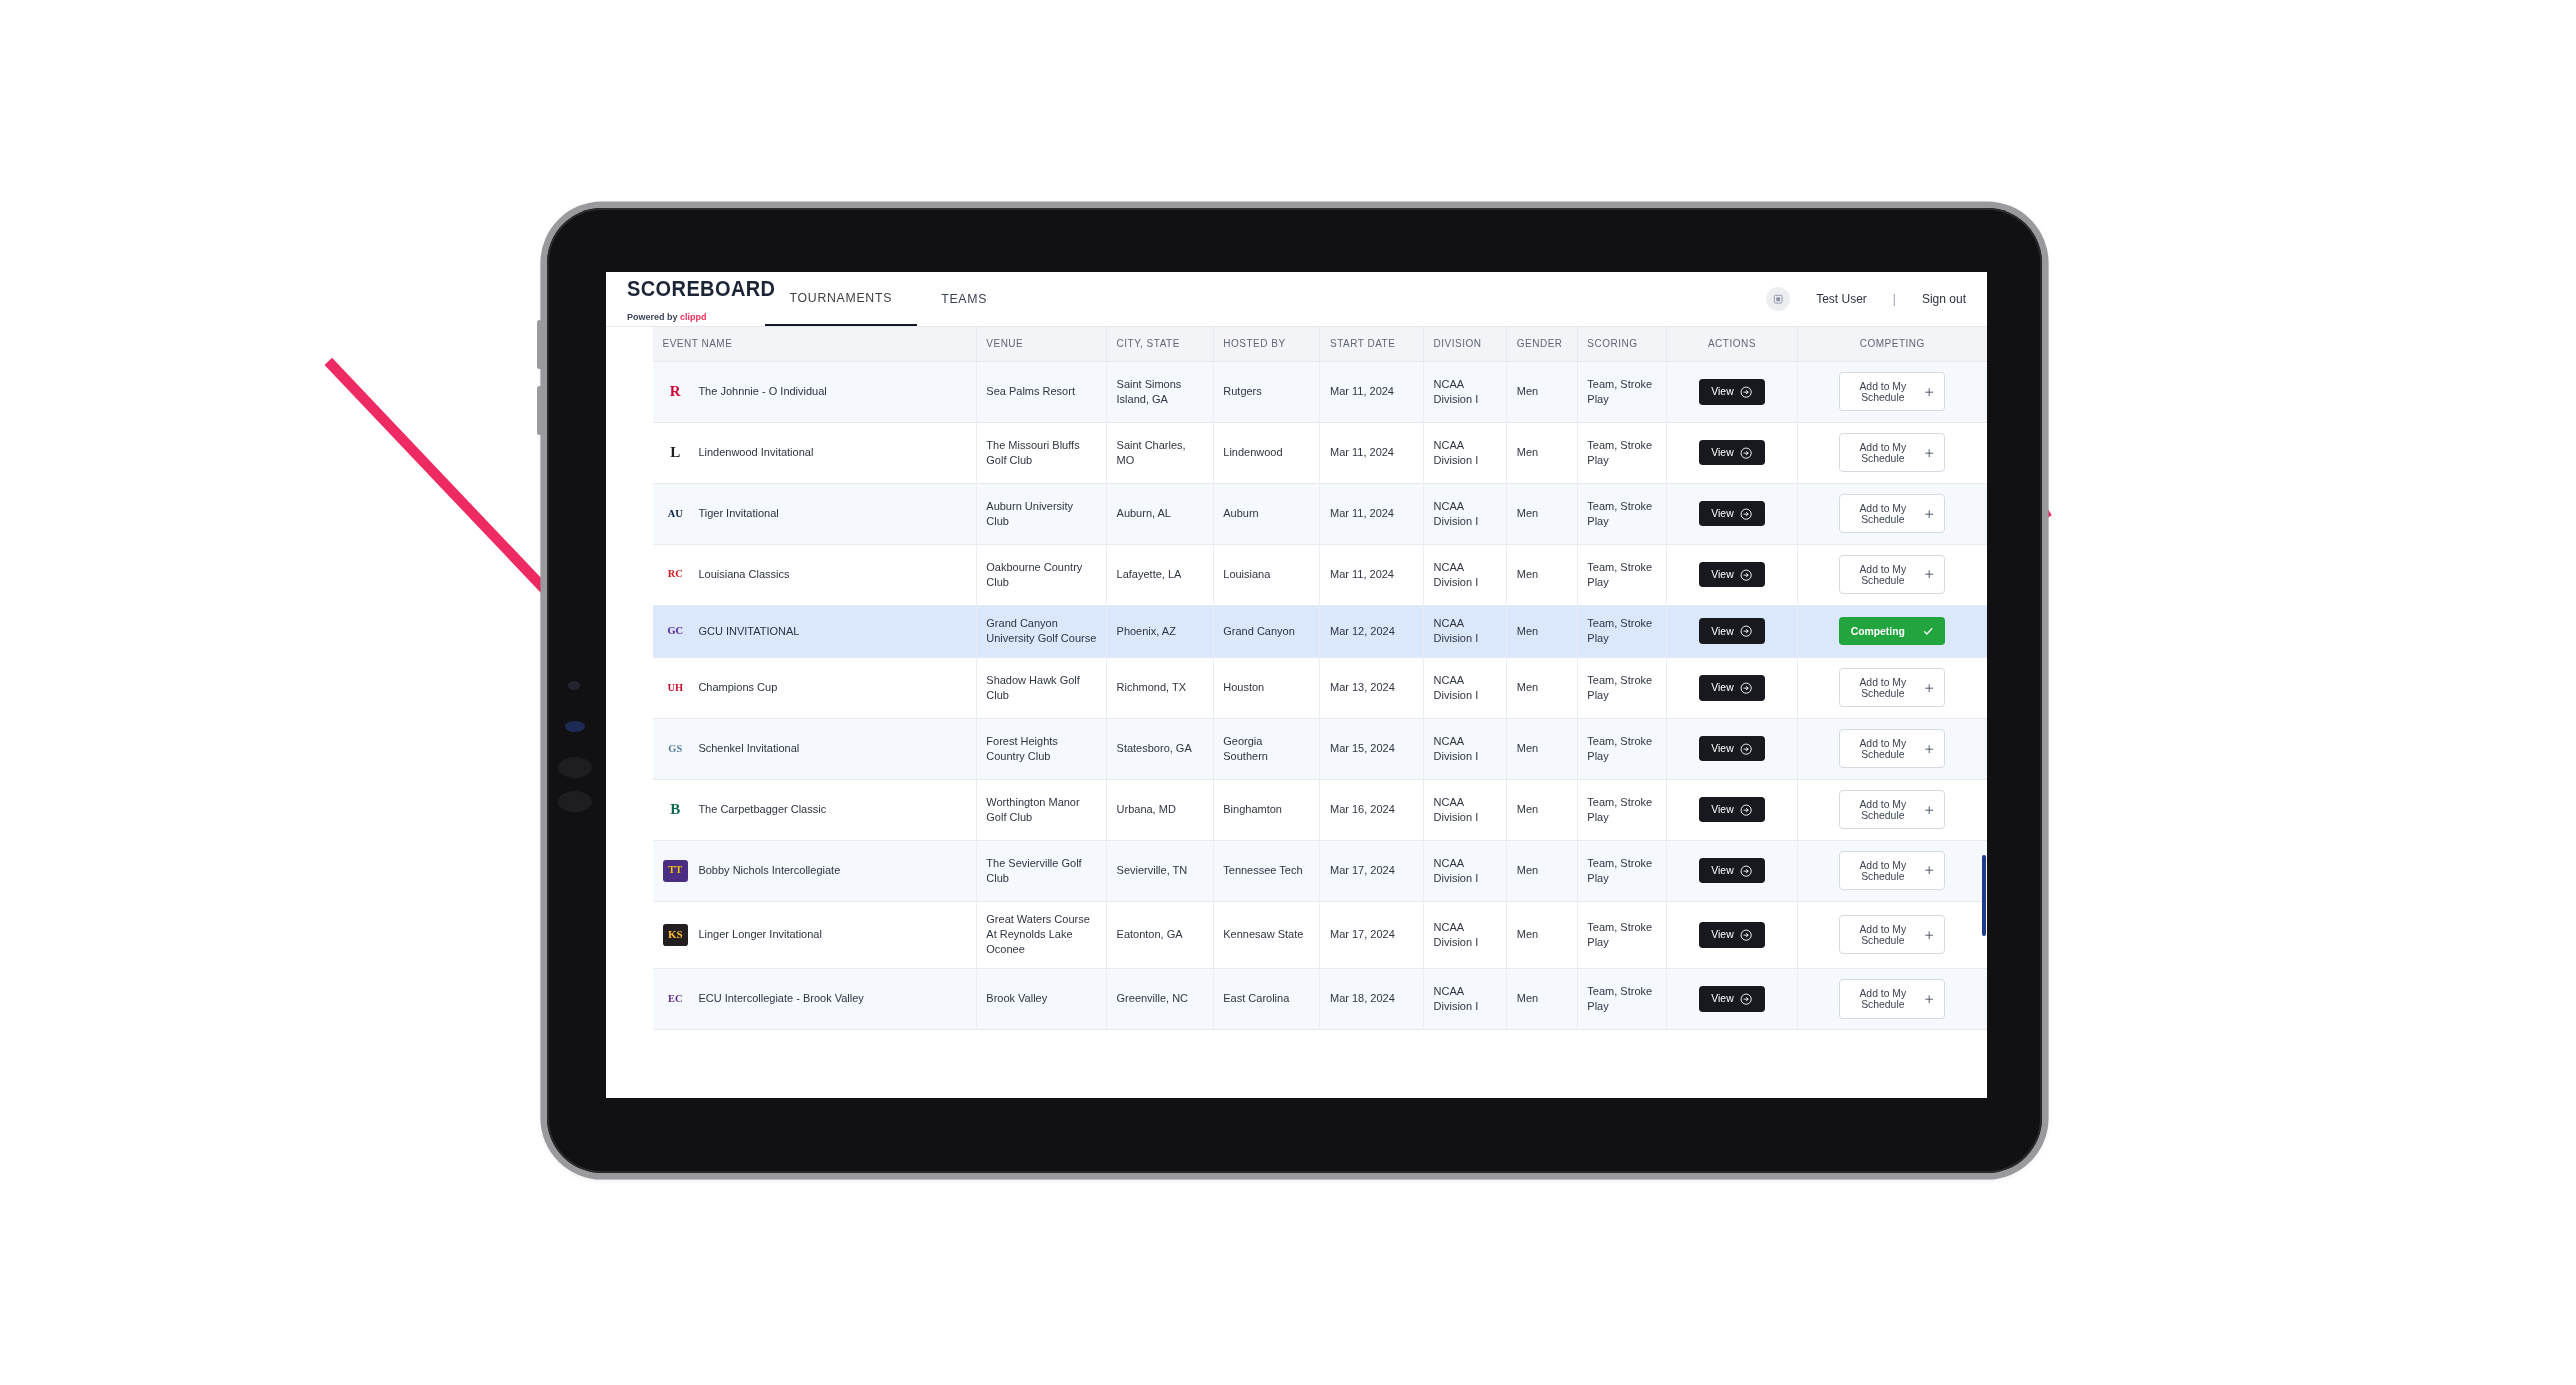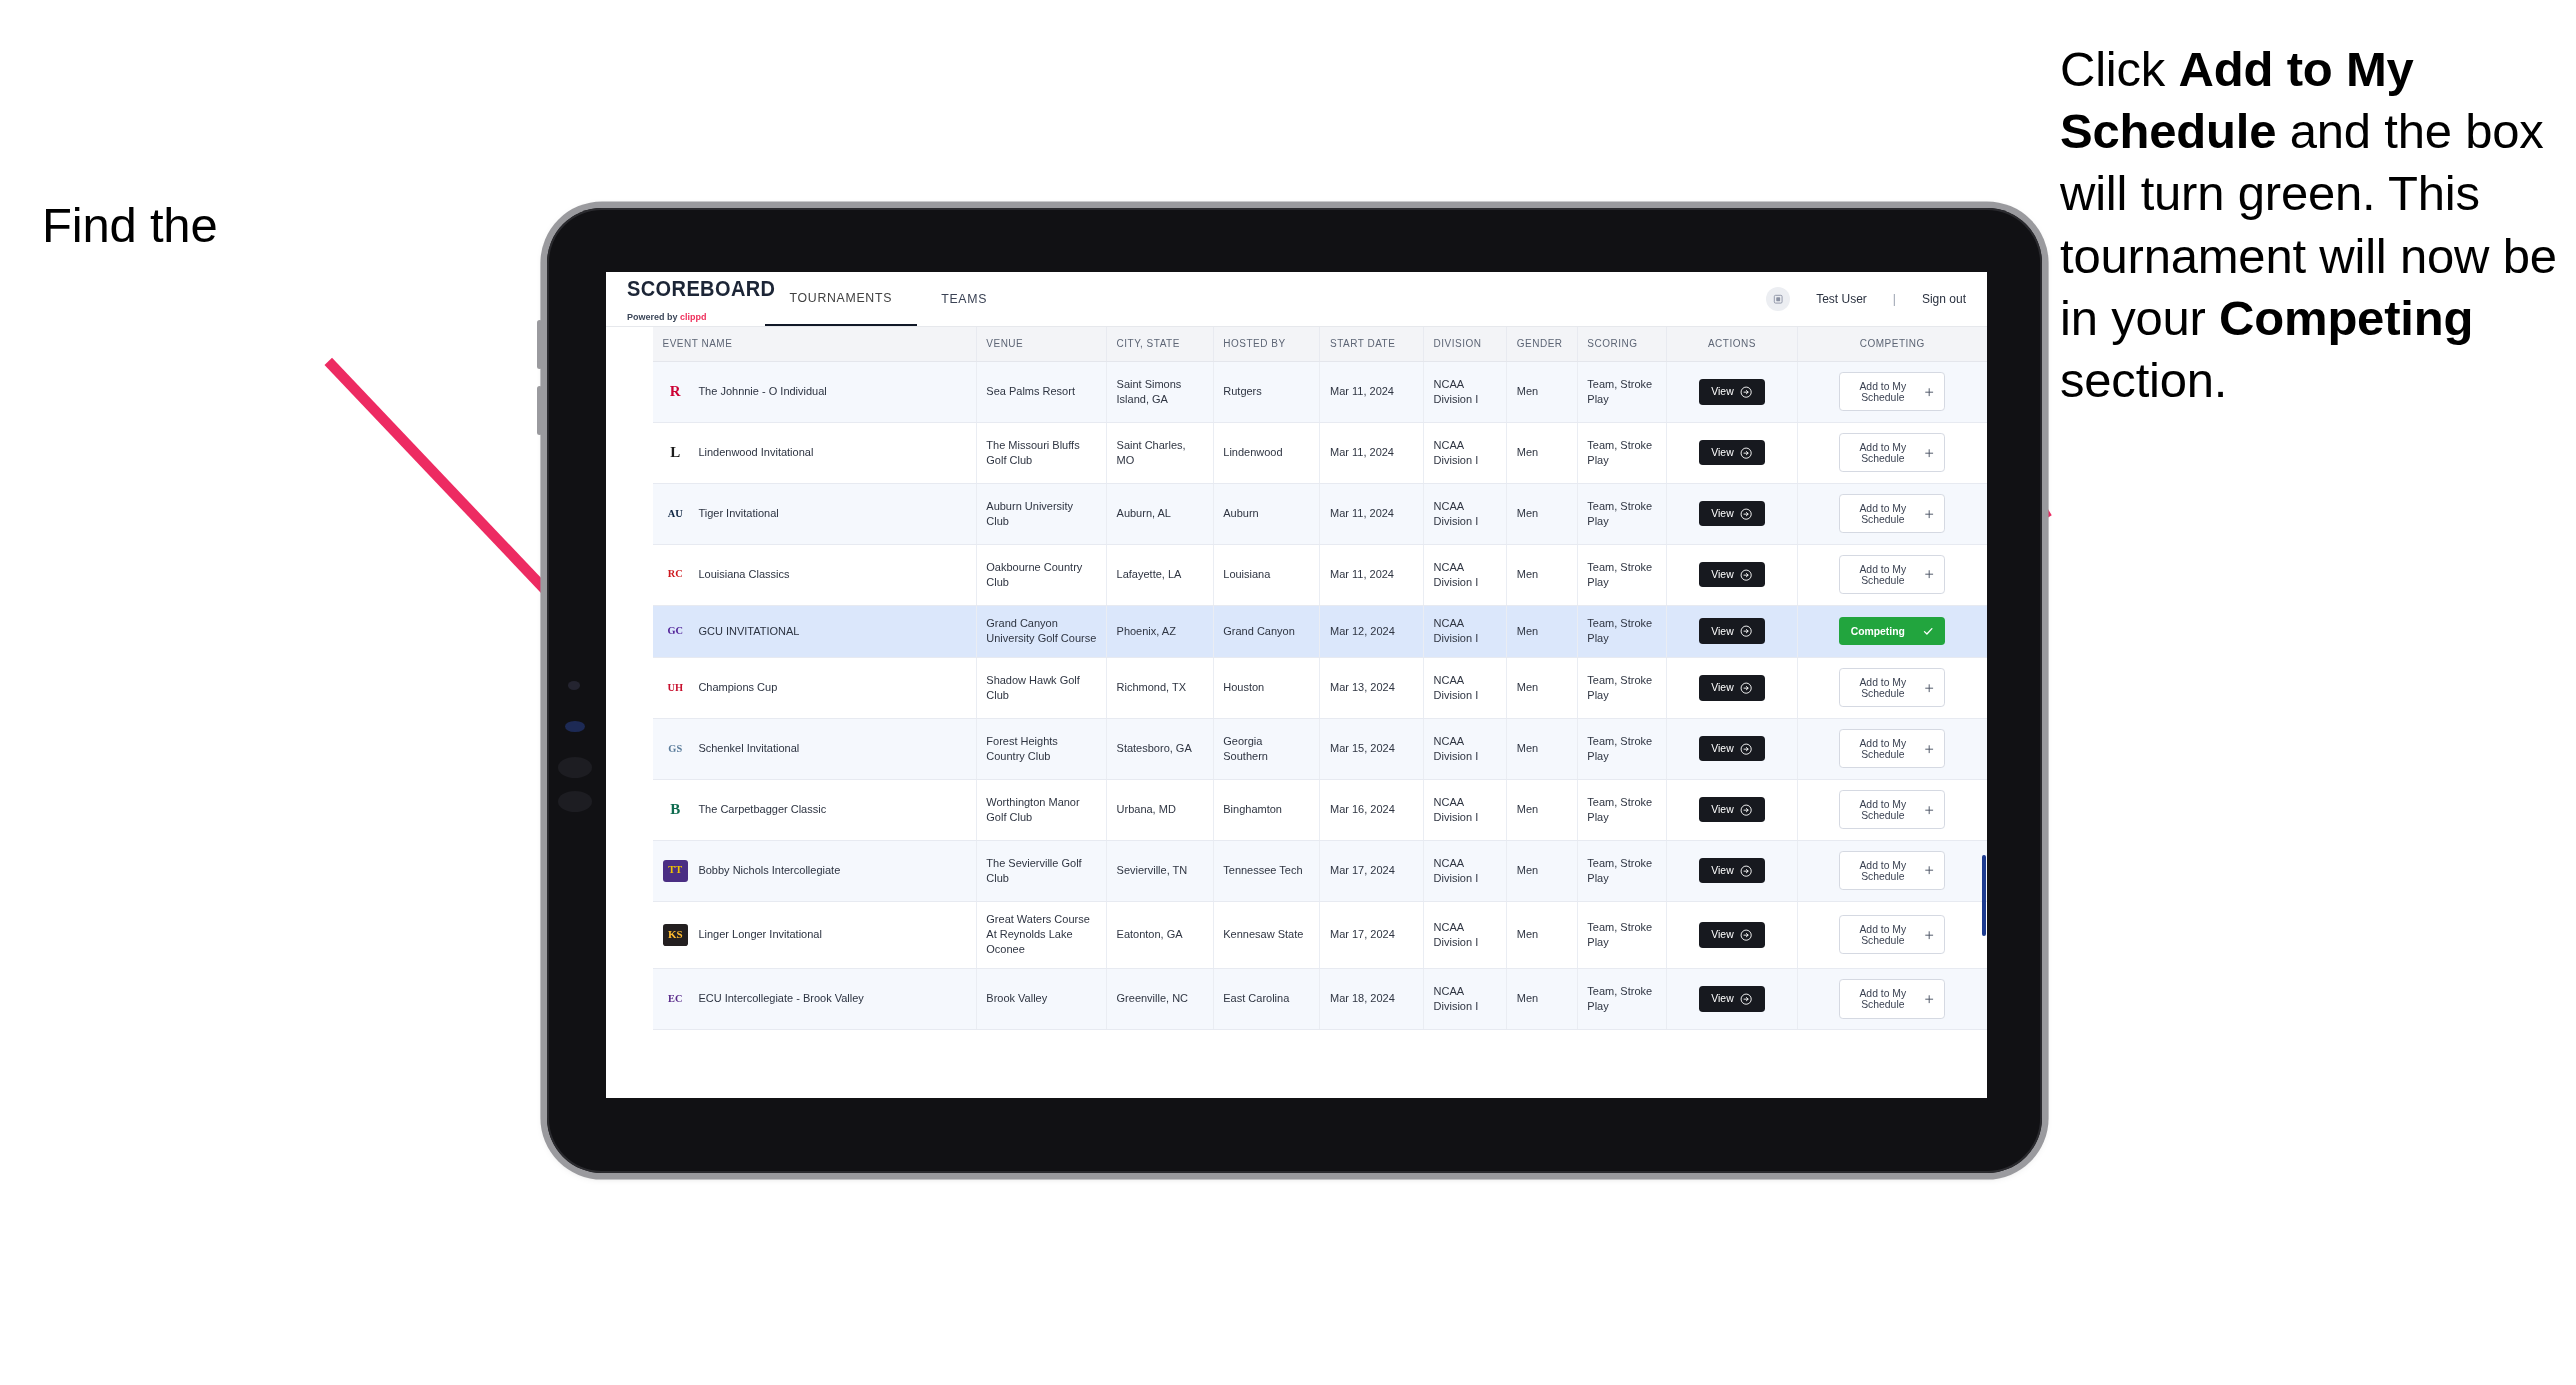--- a/index.html
+++ b/index.html
@@ -172,24 +172,22 @@
     position: absolute; right: 0.9px; top: 473px; width: 3.8px; height: 81px;
     background: #1d3b8f; border-radius: 1.9px;
   }
 </style>
 </head>
 <body>
 
 <div id="stage">
 
   <div class="annot" id="annot-left">
-    <div>Find the</div>
   </div>
 
-  <div class="annot" id="annot-right"><span>Click </span><b>Add to My Schedule</b><span> and the box will turn green. This tournament will now be in your </span><b>Competing</b><span> section.</span></div>
 
   <svg class="arrow-svg" id="arrow-left" style="left:0;top:0;width:2576px;height:1386px;" viewBox="0 0 2723 1465" width="2576" height="1386">
     <defs>
       <marker id="ahead" markerWidth="5" markerHeight="5" refX="2.6" refY="2.5" orient="auto" markerUnits="strokeWidth">
         <path d="M0,0 L5,2.5 L0,5 L1.3,2.5 z" fill="#ED2B62"></path>
       </marker>
     </defs>
     <line x1="347" y1="382" x2="630" y2="680" stroke="#ED2B62" stroke-width="11" marker-end="url(#ahead)"></line>
     <line x1="2166" y1="540" x2="1985" y2="648" stroke="#ED2B62" stroke-width="11" marker-end="url(#ahead)"></line>
   </svg>

